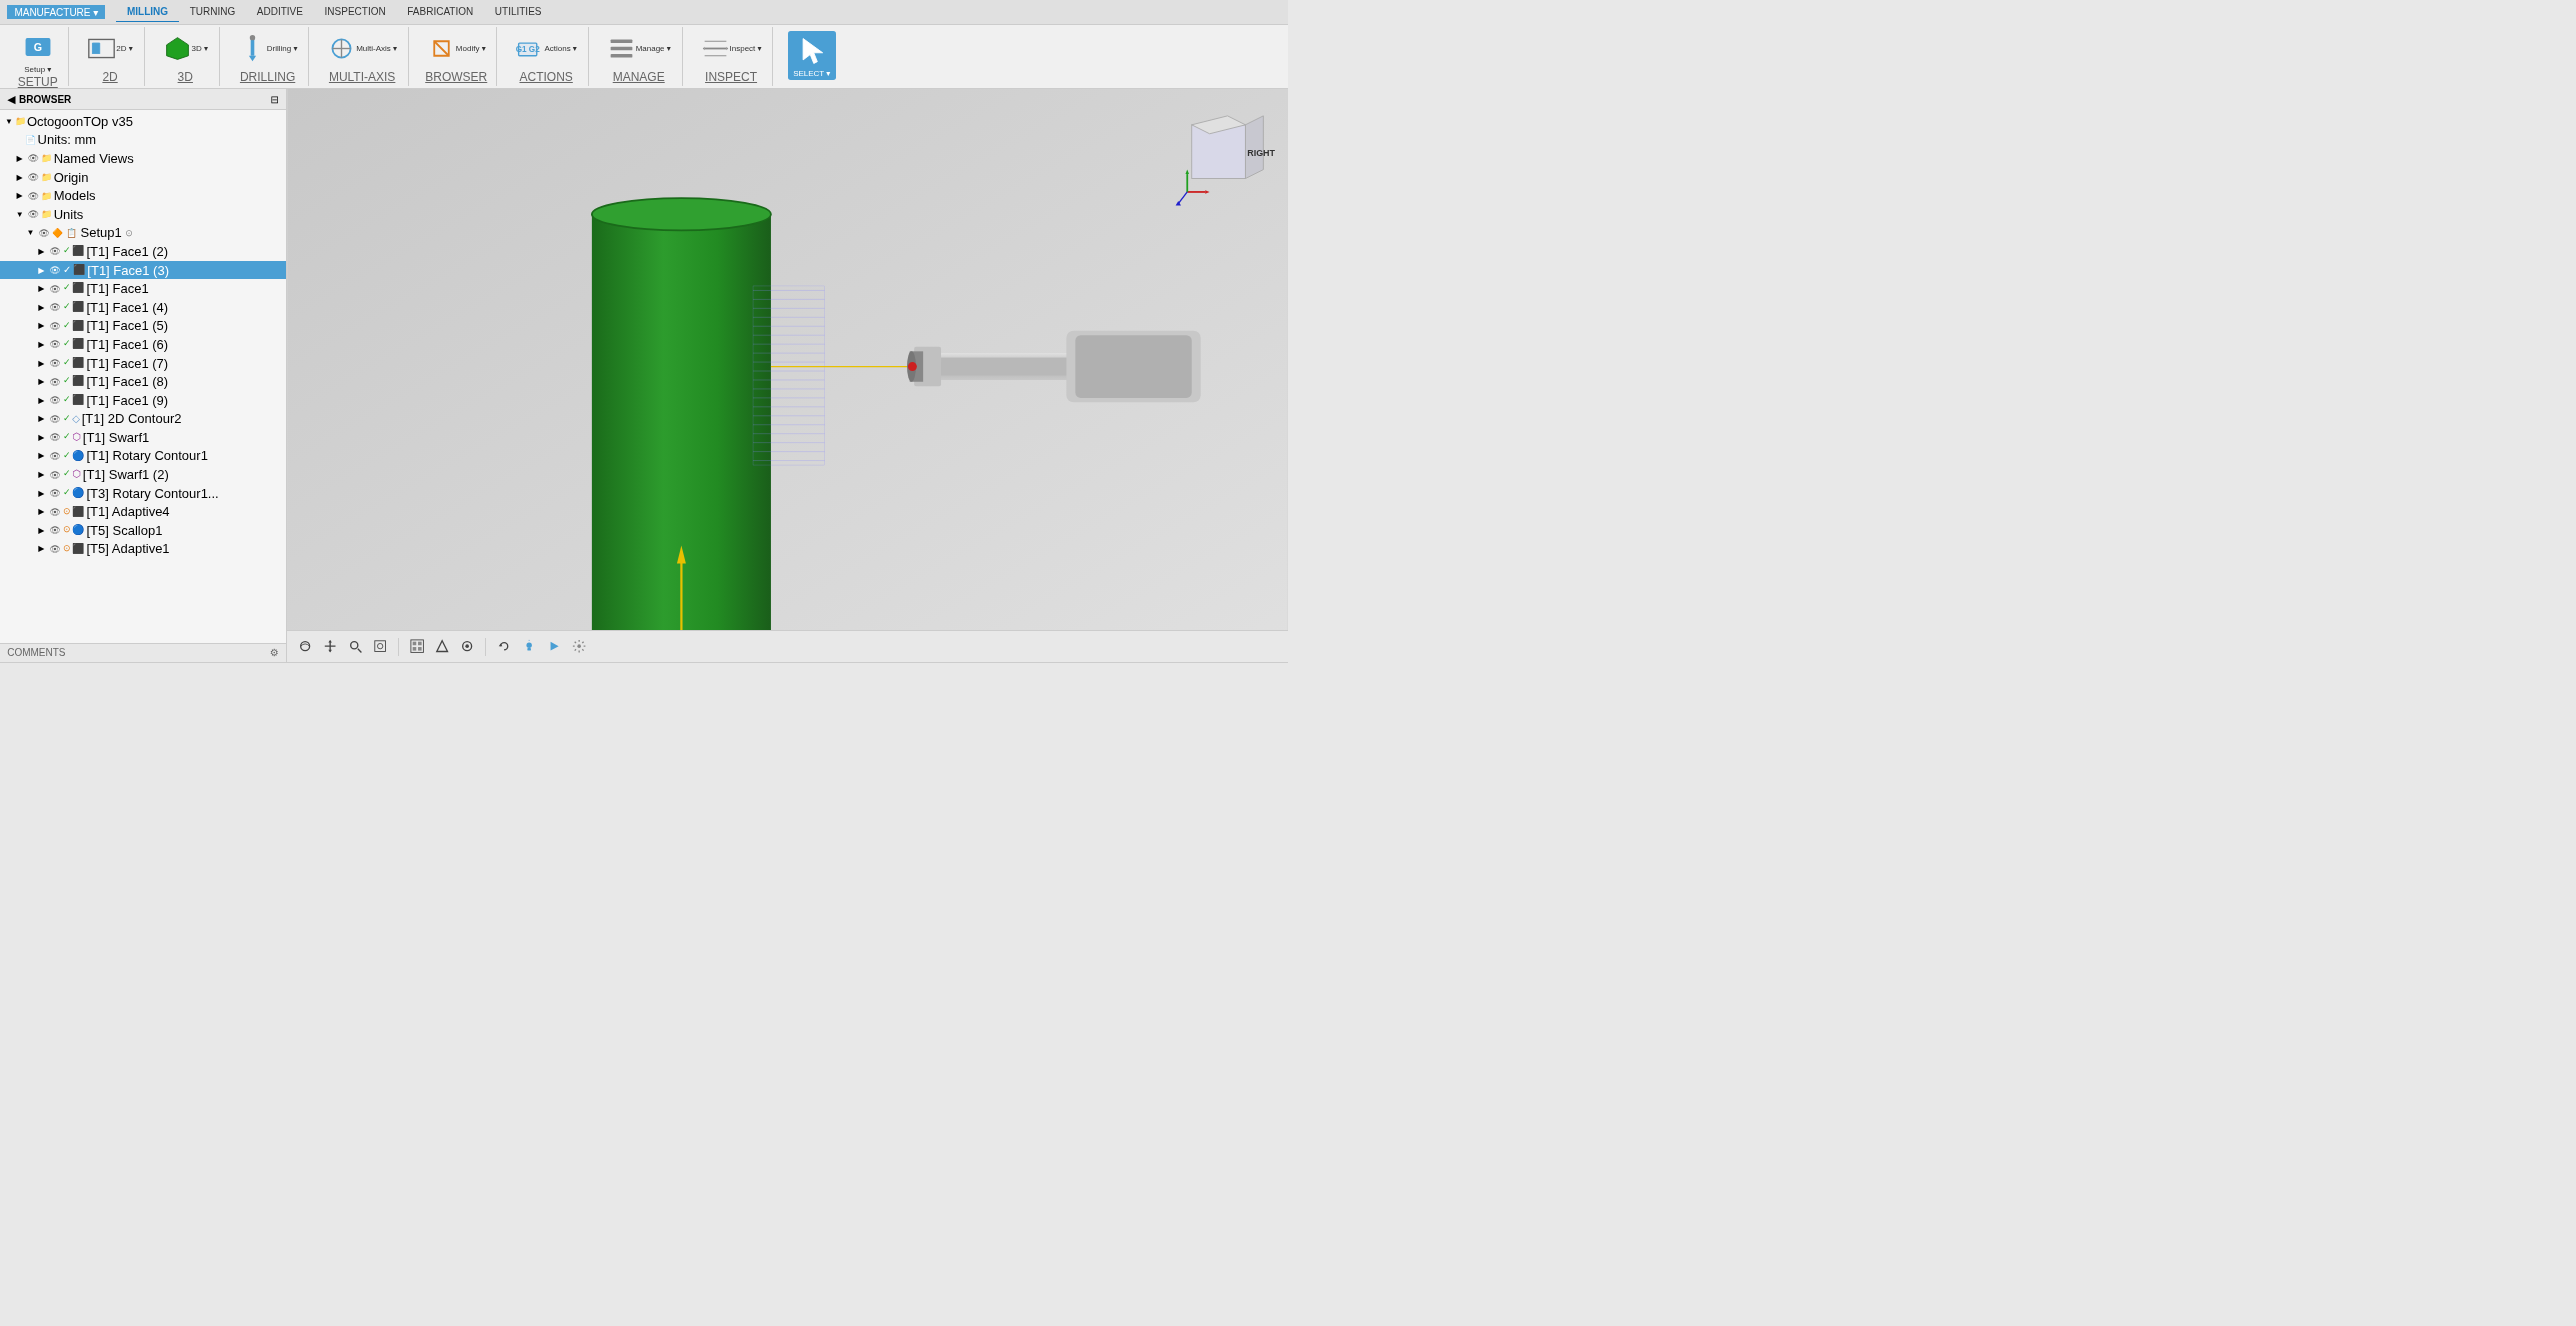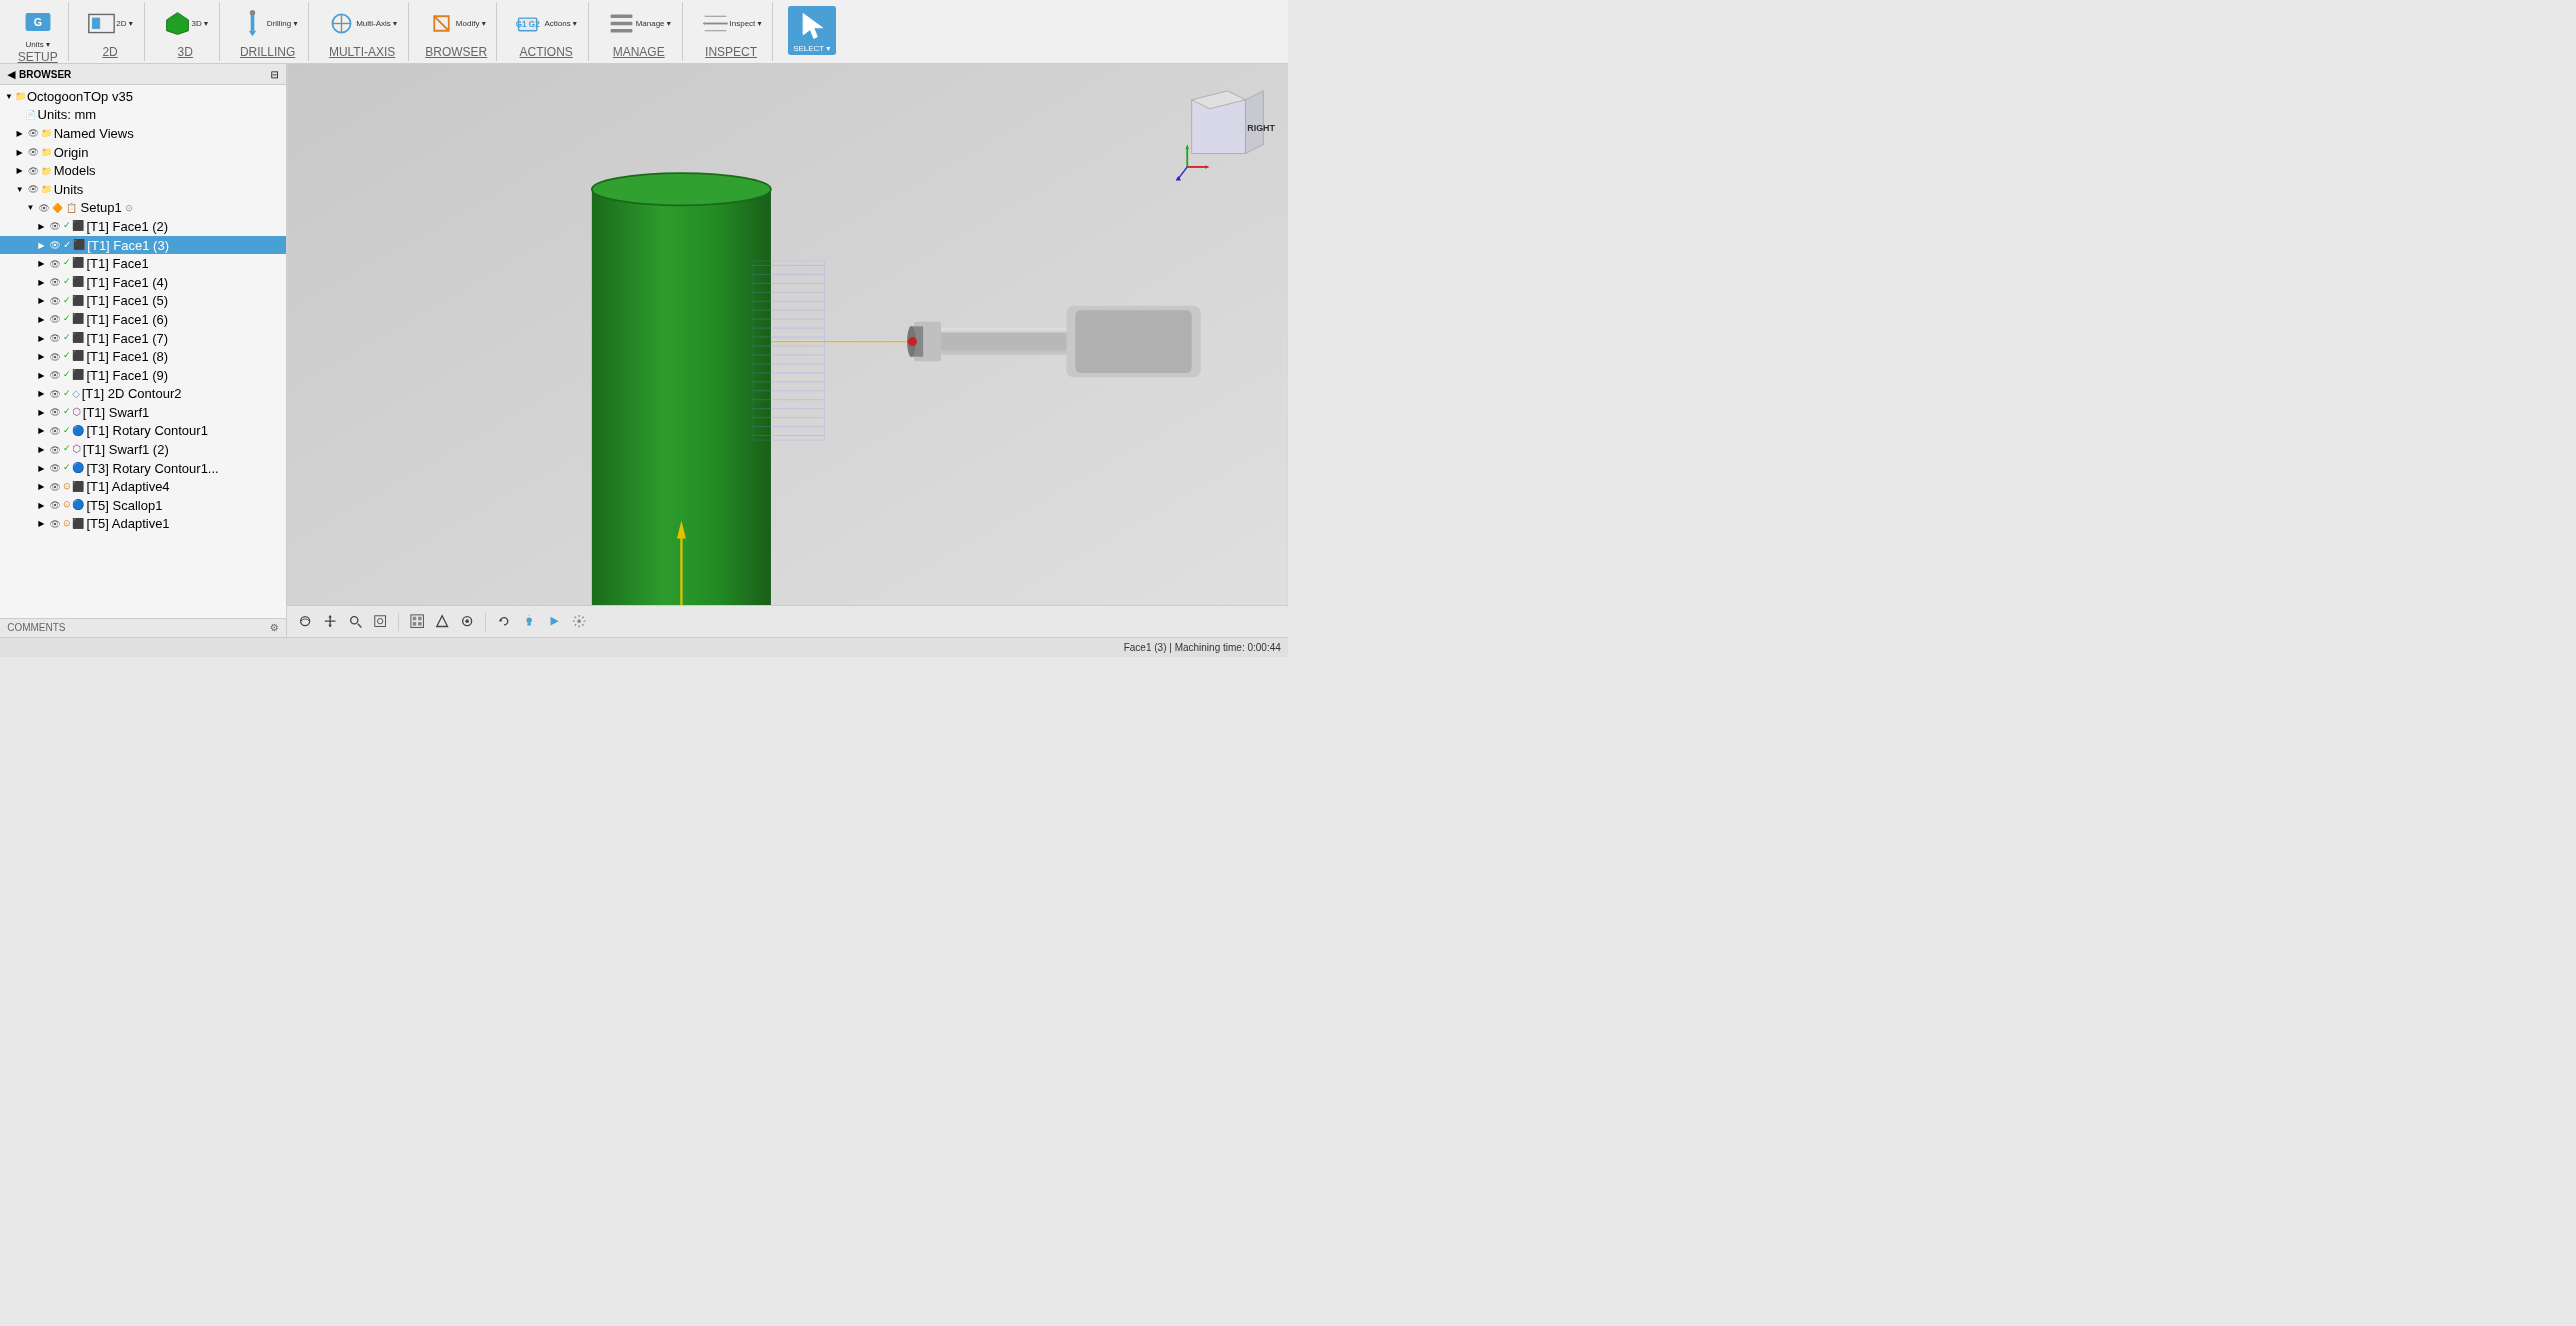--- a/index.html
+++ b/index.html
@@ -57,33 +57,47 @@
     .setup-icon { color: #e08020; }
 
     
     .viewport-svg { width: 100%; height: 100%; }
   </style>
 </head>
 <body>
 
 <div class="toolbar">
 
+  <div class="toolbar-top">
+    <button class="manufacture-btn">
+      <span>MANUFACTURE</span>
+      <span>▾</span>
+    </button>
+    <div class="toolbar-tabs">
+      <div class="toolbar-tab active">MILLING</div>
+      <div class="toolbar-tab">TURNING</div>
+      <div class="toolbar-tab">ADDITIVE</div>
+      <div class="toolbar-tab">INSPECTION</div>
+      <div class="toolbar-tab">FABRICATION</div>
+      <div class="toolbar-tab">UTILITIES</div>
+    </div>
+  </div>
 
   <div class="toolbar-icons">
 
     <div class="toolbar-group">
       <div class="toolbar-group-items">
         <div class="toolbar-btn-large toolbar-btn">
           <div class="icon-box">
             <svg width="32" height="32" viewBox="0 0 36 36" style="font-size:11px">
               <rect x="4" y="8" width="28" height="20" fill="#4a9fd4" rx="2"></rect>
               <text x="18" y="22" text-anchor="middle" fill="white" font-size="12" font-weight="bold">G</text>
             </svg>
           </div>
-          <span class="btn-label">Units ▾</span>
+          <span class="btn-label">Setup ▾</span>
         </div>
       </div>
       <div class="toolbar-group-label">SETUP</div>
     </div>
 
     <div class="toolbar-group">
       <div class="toolbar-group-items">
         <div class="toolbar-btn">
           <div class="icon-box">
             <svg width="29" height="29" viewBox="0 0 32 32">

